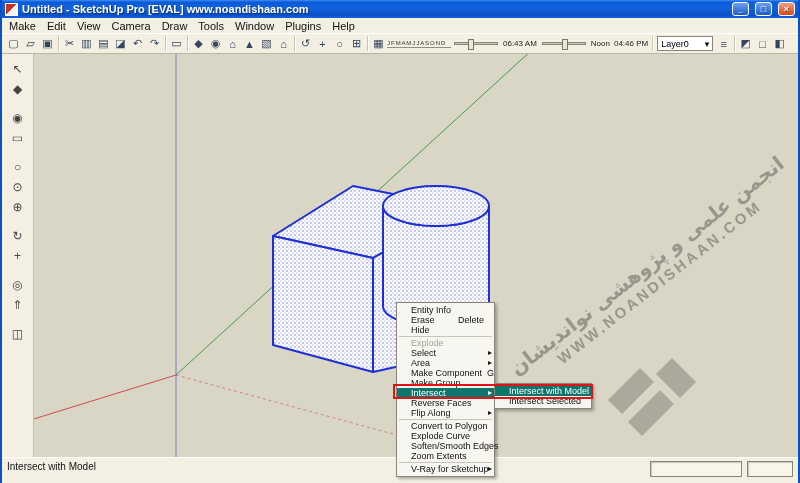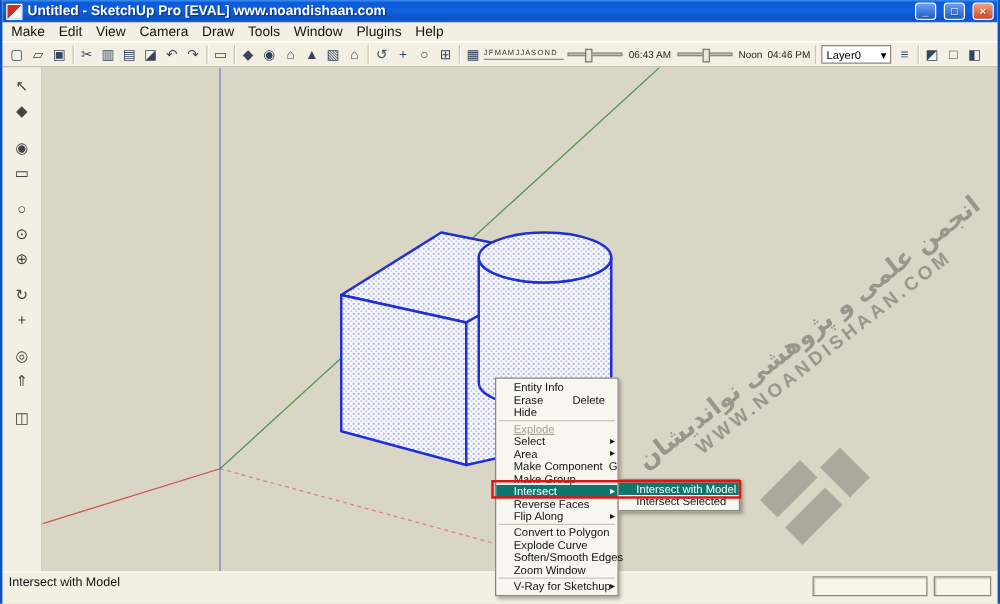--- a/index.html
+++ b/index.html
@@ -56,21 +56,21 @@
   .wmlogo { position:absolute; left:598px; top:348px; z-index:4; opacity:.55; }
 
   
   .menu { position:absolute; left:394px; top:302px; width:99px; background:#f7f6f0;
     border:1px solid #8a8678; box-shadow:2px 2px 3px rgba(0,0,0,.3); padding:2px 0;
     z-index:40; font-size:9px; }
   .mi { height:10px; line-height:10px; display:flex; align-items:center; padding:0 10px 0 14px;
     color:#111; position:relative; white-space:nowrap; }
   .mi .sc { margin-left:auto; padding-left:5px; }
   .mi .ar { position:absolute; right:2px; font-size:8px; }
-  .mi.dis { color:#a8a494;text-decoration:underline; }
+  .mi.dis { color:#a8a494; }
   .mi.hl { background:#0f766e; color:#fff; }
   .msep { height:1px; background:#c9c5b9; margin:1px 2px; }
   .submenu { position:absolute; left:492px; top:383px; width:98px; background:#f7f6f0;
     border:1px solid #8a8678; box-shadow:2px 2px 3px rgba(0,0,0,.3); padding:2px 0;
     z-index:45; font-size:9px; }
   .redrect { position:absolute; left:391px; top:384px; width:200px; height:15px;
     border:2px solid #e01414; z-index:50; pointer-events:none; }
 
   
   .statusbar { height:26px; background:#f3f0e3; border-top:1px solid #fff; display:flex;
@@ -261,21 +261,21 @@
   <div class="mi">
       <span>Convert to Polygon</span>
     </div>
   <div class="mi">
       <span>Explode Curve</span>
     </div>
   <div class="mi">
       <span>Soften/Smooth Edges</span>
     </div>
   <div class="mi">
-      <span>Zoom Window</span>
+      <span>Zoom Extents</span>
     </div>
   <div class="msep"></div>
   <div class="mi">
       <span>V-Ray for Sketchup</span>
       <span class="ar">▸</span>
     </div>
 </div>
 
 <div class="submenu">
   <div class="mi hl">

